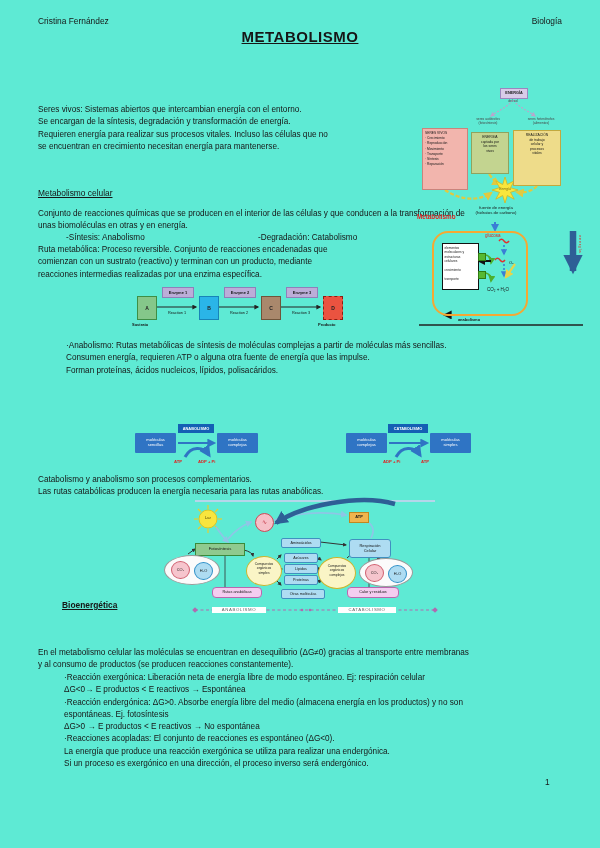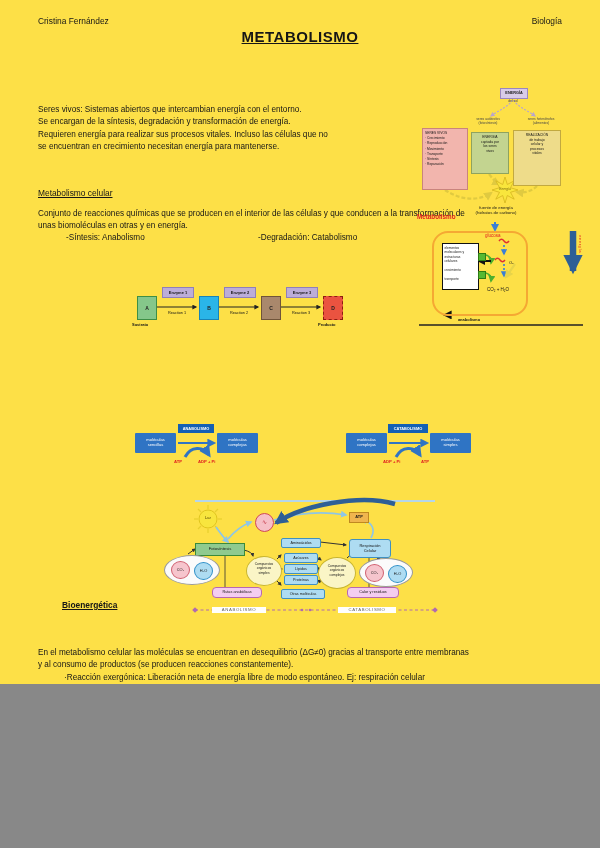--- a/index.html
+++ b/index.html
@@ -1,16 +1,16 @@
 <!DOCTYPE html>
 <html><head>
 <meta charset="utf-8">
 <style>
   html,body{margin:0;padding:0;background:#888;}
-  .page{position:relative;width:600px;height:684px;background:#fde047;margin:0 auto;
+  .page{position:relative;width:600px;height:848px;background:#5eead4;margin:0 auto;
         font-family:"Liberation Sans",sans-serif;color:#161616;overflow:hidden;}
   .tx{position:absolute;font-size:8.2px;line-height:12.3px;white-space:pre-line;}
   .title{position:absolute;width:100%;text-align:center;font-size:15px;font-weight:bold;
          text-decoration:underline;letter-spacing:.5px;}
   .hd{position:absolute;font-size:8.4px;}
   .uh{position:absolute;font-size:8.4px;text-decoration:underline;white-space:pre;}
   .dg{position:absolute;}
   .abs{position:absolute;}
   .ctr{text-align:center;}
   .pre{white-space:pre-line;}
@@ -58,20 +58,28 @@
 
   <div class="tx" style="left:38px;top:104px;width:400px;">Seres vivos: Sistemas abiertos que intercambian energía con el entorno.
 Se encargan de la síntesis, degradación y transformación de energía.
 Requieren energía para realizar sus procesos vitales. Incluso las células que no
 se encuentran en crecimiento necesitan energía para mantenerse.</div>
   <div class="uh" style="left:38px;top:188px;">Metabolismo celular</div>
   <div class="tx" style="left:38px;top:208px;width:545px;">Conjunto de reacciones químicas que se producen en el interior de las células y que conducen a la transformación de
 unas biomoléculas en otras y en energía.</div>
   <div class="tx" style="left:66px;top:232px;">-Síntesis: Anabolismo</div>
   <div class="tx" style="left:258px;top:232px;">-Degradación: Catabolismo</div>
+  <div class="tx" style="left:38px;top:244px;width:400px;">Ruta metabólica: Proceso reversible. Conjunto de reacciones encadenadas que
+comienzan con un sustrato (reactivo) y terminan con un producto, mediante
+reacciones intermedias realizadas por una enzima específica.</div>
+  <div class="tx" style="left:66px;top:340px;width:515px;">·Anabolismo: Rutas metabólicas de síntesis de moléculas complejas a partir de moléculas más sencillas.
+Consumen energía, requieren ATP o alguna otra fuente de energía que las impulse.
+Forman proteínas, ácidos nucleicos, lípidos, polisacáridos.</div>
+  <div class="tx" style="left:38px;top:474px;width:520px;">Catabolismo y anabolismo son procesos complementarios.
+Las rutas catabólicas producen la energía necesaria para las rutas anabólicas.</div>
   <div class="uh" style="left:38px;top:600px;font-weight:bold;padding-left:24px;">Bioenergética</div>
   <div class="tx" style="left:38px;top:647px;width:545px;">En el metabolismo celular las moléculas se encuentran en desequilibrio (ΔG≠0) gracias al transporte entre membranas
 y al consumo de productos (se producen reacciones constantemente).</div>
   <div class="tx" style="left:64px;top:672px;width:525px;">·Reacción exergónica: Liberación neta de energía libre de modo espontáneo. Ej: respiración celular
 ΔG&lt;0→ E productos &lt; E reactivos → Espontánea
 ·Reacción endergónica: ΔG&gt;0. Absorbe energía libre del medio (almacena energía en los productos) y no son
 espontáneas. Ej. fotosíntesis
 ΔG&gt;0 → E productos &lt; E reactivos → No espontánea
 ·Reacciones acopladas: El conjunto de reacciones es espontáneo (ΔG&lt;0).
 La energía que produce una reacción exergónica se utiliza para realizar una endergónica.

